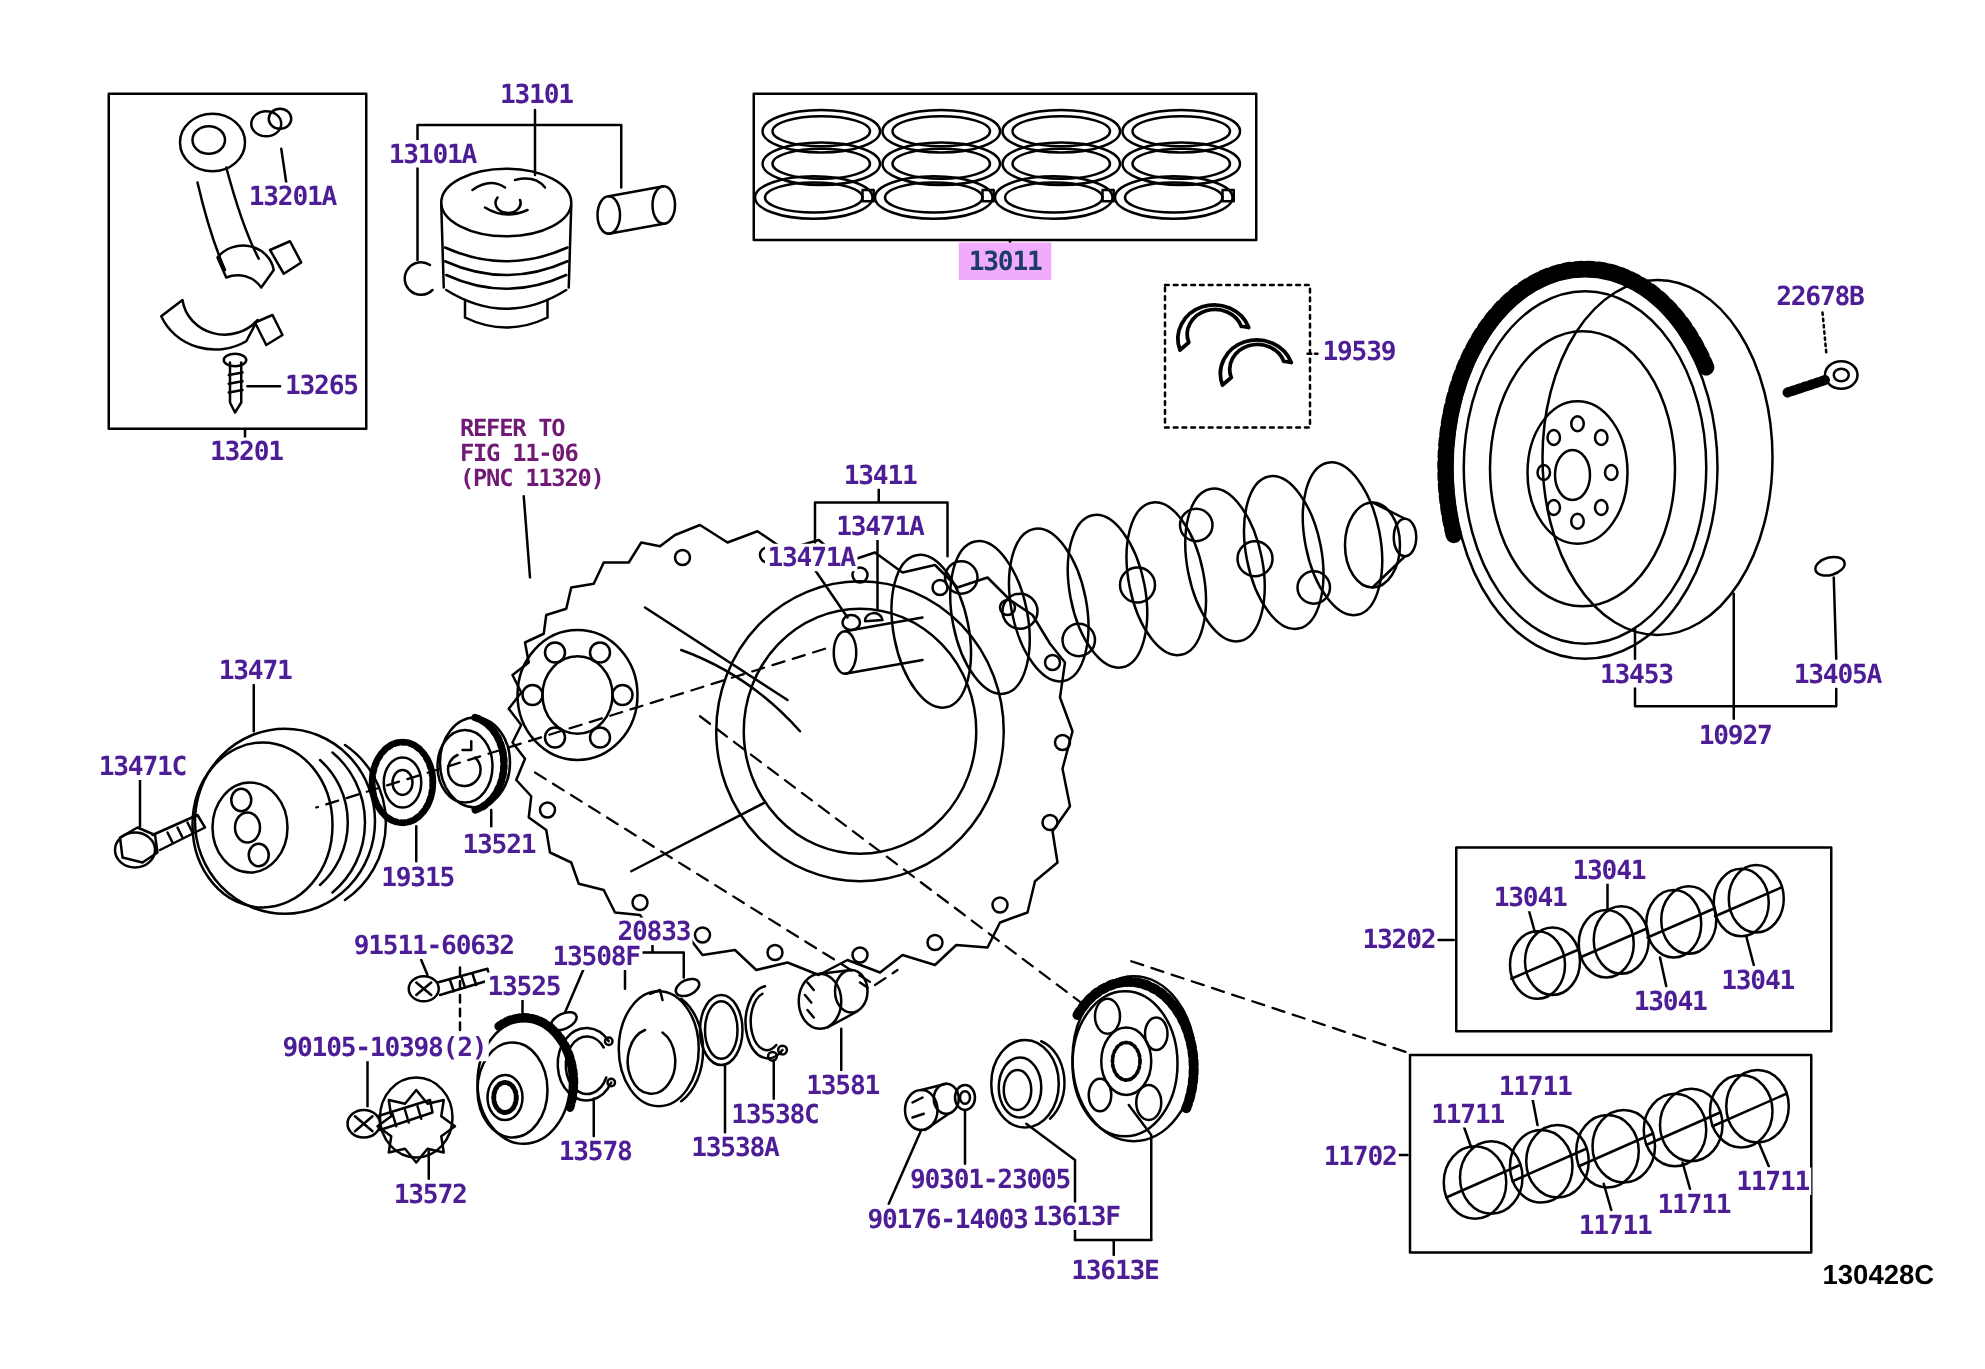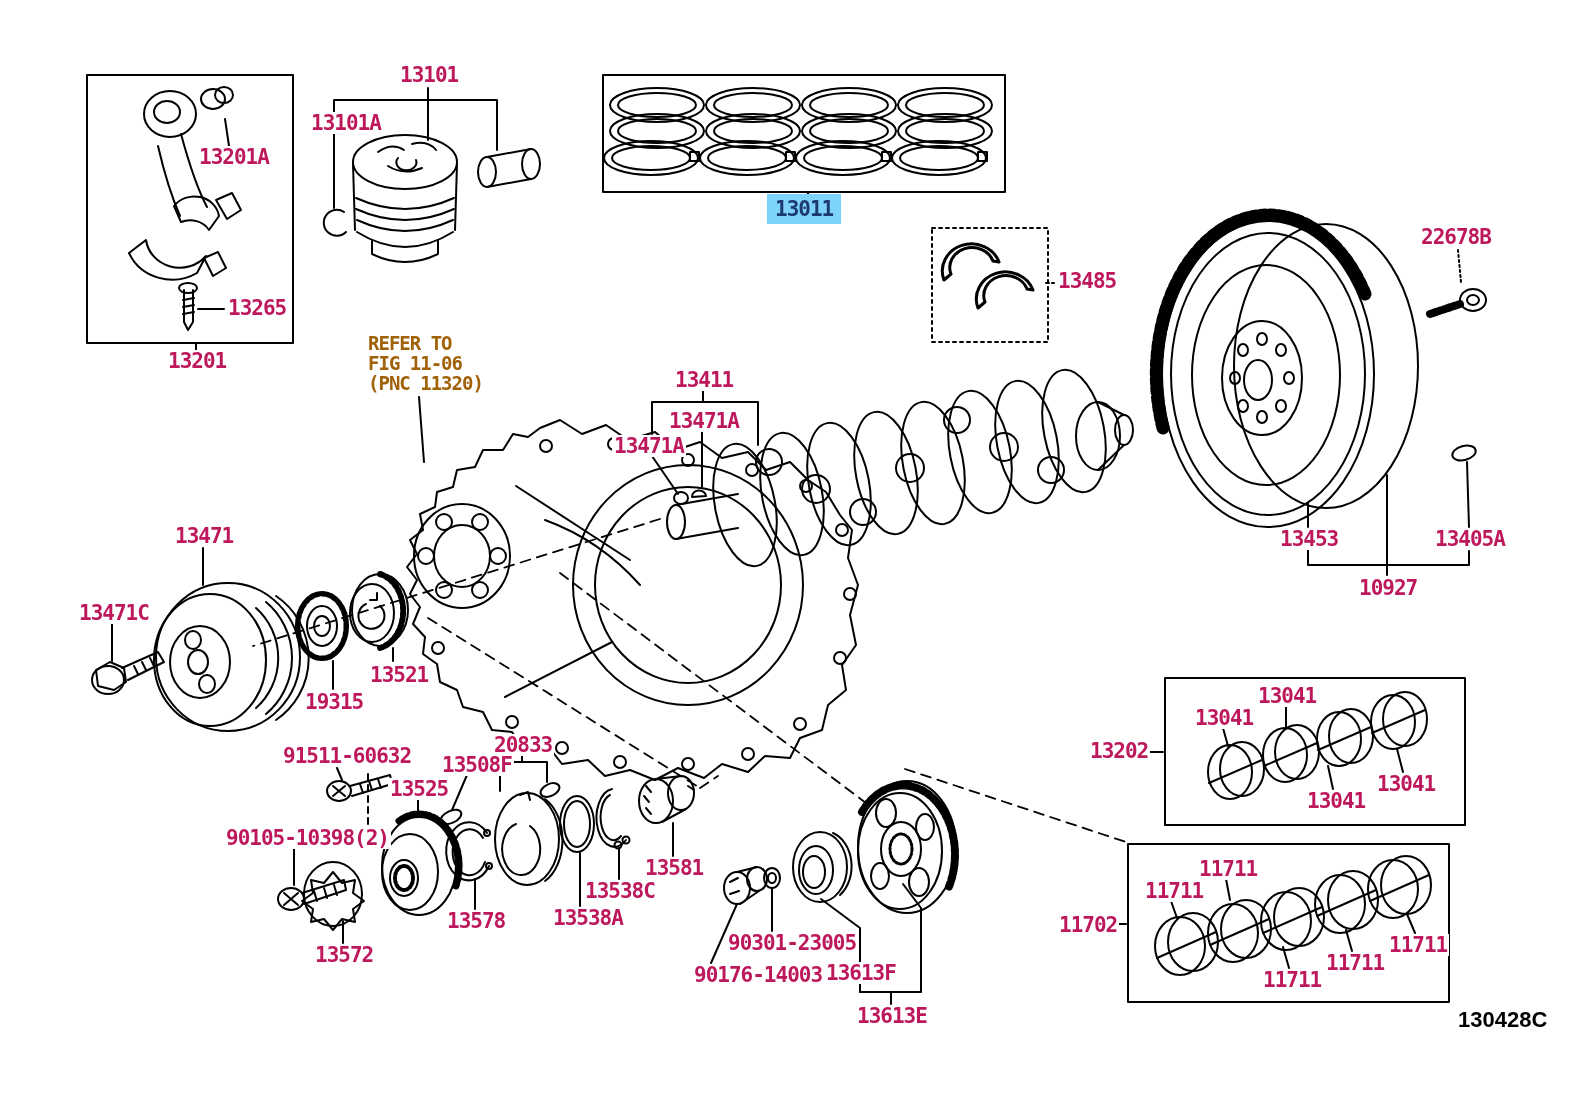--- a/index.html
+++ b/index.html
@@ -1,23 +1,23 @@
 <!DOCTYPE html>
 <html><head>
 <meta charset="utf-8">
 <style>
   html,body{margin:0;padding:0;background:#fff;}
   .stage{position:relative;width:1588px;height:1095px;background:#ffffff;overflow:hidden;
          font-family:"DejaVu Sans Mono",monospace;}
   .art{position:absolute;left:0;top:0;}
   .lbl{position:absolute;font:700 21px/1.05 "DejaVu Sans Mono",monospace;letter-spacing:-1px;
-       color:#be185d;background:#fff;padding:0 2px;white-space:nowrap;cursor:pointer;}
-  .hl{background:#7dd3fc;color:#1c3a6e;padding:4px 8px;}
+       color:#4c1d95;background:#fff;padding:0 2px;white-space:nowrap;cursor:pointer;}
+  .hl{background:#f0abfc;color:#1c3a6e;padding:4px 8px;}
   .note{position:absolute;font:700 19px/20px "DejaVu Sans Mono",monospace;letter-spacing:-1px;
-        color:#a16207;background:#fff;white-space:nowrap;}
+        color:#701a75;background:#fff;white-space:nowrap;}
   .code{position:absolute;font:700 22px/1 "Liberation Sans",sans-serif;color:#000;letter-spacing:0;}
 </style>
 </head>
 <body>
 
 <div class="stage">
 
 <svg class="art" width="1588" height="1095" viewBox="0 0 1588 1095" fill="none" stroke="#000" stroke-width="2" stroke-linecap="round" stroke-linejoin="round">
 
   <g>
@@ -390,21 +390,21 @@
     <path d="M1171,901 L1177,918 M1226,879 L1230,900 M1289,968 L1283,947 M1352,951 L1346,930 M1415,933 L1407,914"></path>
   </g>
 </svg>
 
 <div class="lbl" style="left:197px;top:146px">13201A</div>
 <div class="lbl" style="left:226px;top:297px">13265</div>
 <div class="lbl" style="left:166px;top:350px">13201</div>
 <div class="lbl" style="left:309px;top:112px">13101A</div>
 <div class="lbl" style="left:398px;top:64px">13101</div>
 <div class="lbl hl" style="left:767px;top:194px">13011</div>
-<div class="lbl" style="left:1056px;top:270px">13485</div>
+<div class="lbl" style="left:1056px;top:270px">19539</div>
 <div class="lbl" style="left:1419px;top:226px">22678B</div>
 <div class="lbl" style="left:1278px;top:528px">13453</div>
 <div class="lbl" style="left:1433px;top:528px">13405A</div>
 <div class="lbl" style="left:1357px;top:577px">10927</div>
 <div class="lbl" style="left:673px;top:369px">13411</div>
 <div class="lbl" style="left:667px;top:410px">13471A</div>
 <div class="lbl" style="left:612px;top:435px">13471A</div>
 <div class="lbl" style="left:173px;top:525px">13471</div>
 <div class="lbl" style="left:77px;top:602px">13471C</div>
 <div class="lbl" style="left:303px;top:691px">19315</div>

